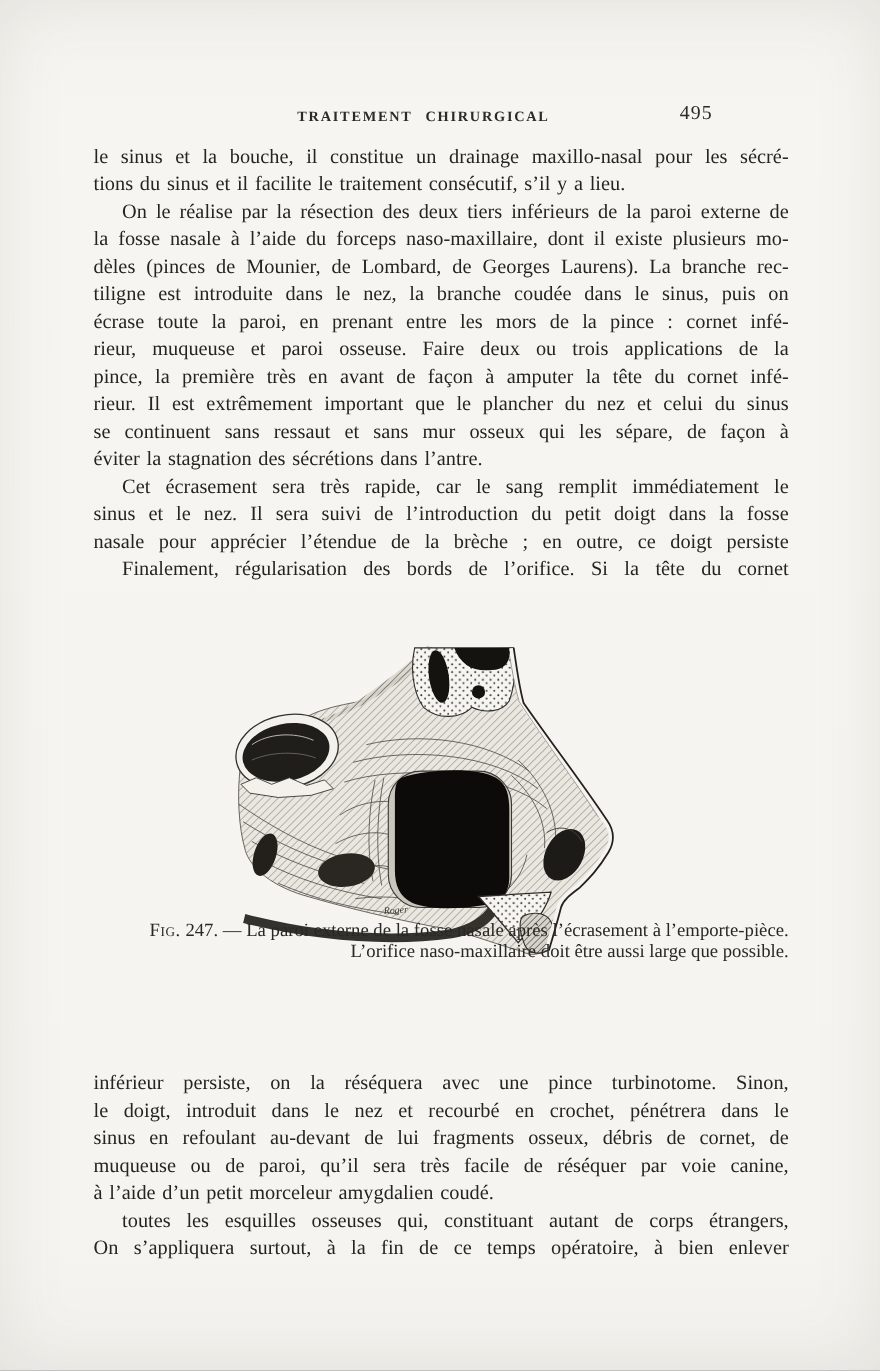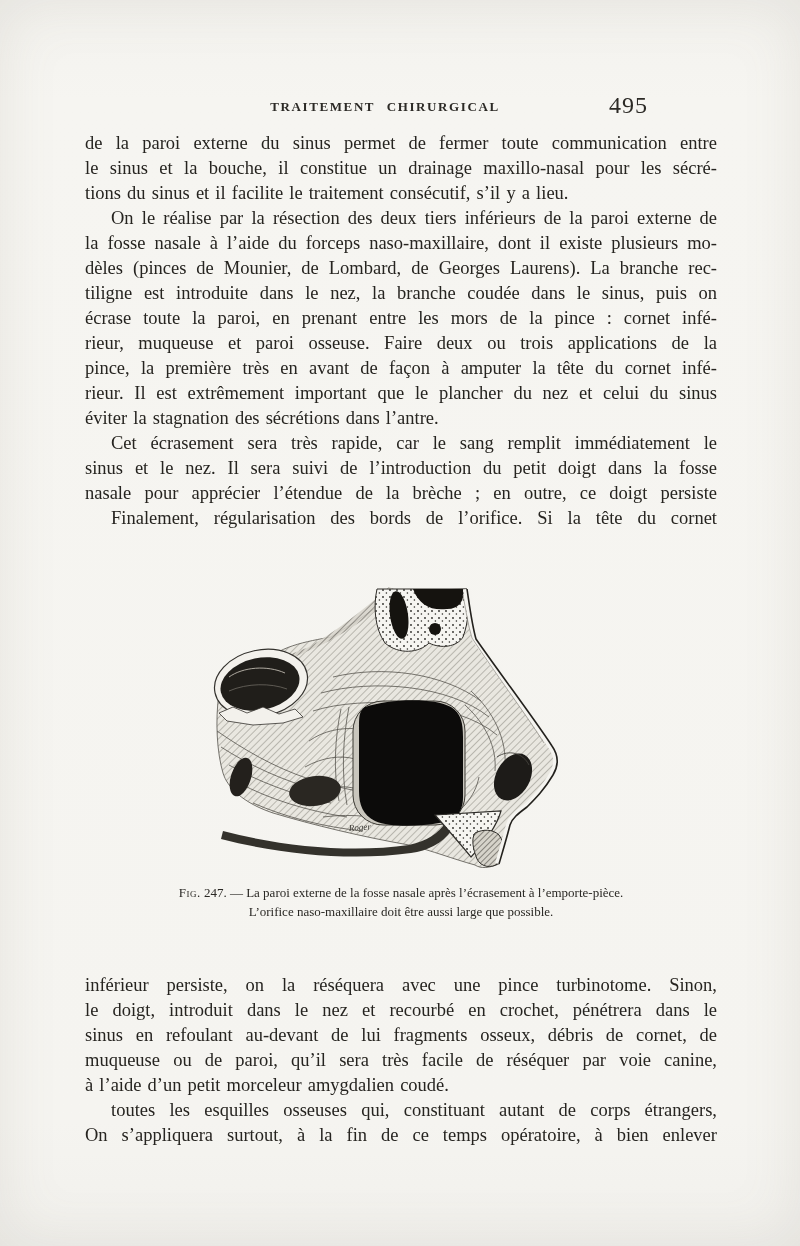--- a/index.html
+++ b/index.html
@@ -19,64 +19,64 @@
     text-align:center;
   }
   .head-title{
     display:inline-block;
     transform:translateX(-16px);
     font-size:13px;font-weight:bold;letter-spacing:1.6px;word-spacing:7px;
     color:#2c2a26;
   }
   .folio{
     position:absolute;top:92px;right:152px;
-    font-size:24px;color:#2c2a26;letter-spacing:1px;
+    font-size:18px;color:#2c2a26;letter-spacing:1px;
   }
   .textblock{
     position:absolute;left:85px;width:632px;
     font-size:18.5px;line-height:25px;
     word-spacing:1.5px;
   }
   #body-upper{top:131px;}
   #body-lower{top:951px;margin-top:22px;}
   .para .line{white-space:normal;}
   .para .jline{text-align:justify;text-align-last:justify;}
   .para.indent .line:first-child{text-indent:26px;}
   .figure-wrap{position:absolute;top:581px;left:213px;width:360px;height:296px;}
   .caption{
-    position:absolute;top:883px;left:85px;width:632px;
-    font-size:13px;line-height:19px;text-align:center;color:#2a2824;
+    position:absolute;top:836px;left:85px;width:632px;
+    font-size:17px;line-height:19px;text-align:right;color:#2a2824;
   }
   .sc{font-variant:small-caps;letter-spacing:.5px;}
 </style>
 </head>
 <body>
 
 <div class="page">
 
   <div class="running-head">
     <span class="head-title">TRAITEMENT CHIRURGICAL</span>
   </div>
   <div class="folio">495</div>
 
   <div class="textblock" id="body-upper">
     <div class="para">
-        <div class="line jline">de la paroi externe du sinus permet de fermer toute communication entre</div>
         <div class="line jline">le sinus et la bouche, il constitue un drainage maxillo-nasal pour les sécré-</div>
         <div class="line">tions du sinus et il facilite le traitement consécutif, s’il y a lieu.</div>
       </div>
     <div class="para indent">
         <div class="line jline">On le réalise par la résection des deux tiers inférieurs de la paroi externe de</div>
         <div class="line jline">la fosse nasale à l’aide du forceps naso-maxillaire, dont il existe plusieurs mo-</div>
         <div class="line jline">dèles (pinces de Mounier, de Lombard, de Georges Laurens). La branche rec-</div>
         <div class="line jline">tiligne est introduite dans le nez, la branche coudée dans le sinus, puis on</div>
         <div class="line jline">écrase toute la paroi, en prenant entre les mors de la pince : cornet infé-</div>
         <div class="line jline">rieur, muqueuse et paroi osseuse. Faire deux ou trois applications de la</div>
         <div class="line jline">pince, la première très en avant de façon à amputer la tête du cornet infé-</div>
         <div class="line jline">rieur. Il est extrêmement important que le plancher du nez et celui du sinus</div>
+        <div class="line jline">se continuent sans ressaut et sans mur osseux qui les sépare, de façon à</div>
         <div class="line">éviter la stagnation des sécrétions dans l’antre.</div>
       </div>
     <div class="para indent">
         <div class="line jline">Cet écrasement sera très rapide, car le sang remplit immédiatement le</div>
         <div class="line jline">sinus et le nez. Il sera suivi de l’introduction du petit doigt dans la fosse</div>
         <div class="line jline">nasale pour apprécier l’étendue de la brèche ; en outre, ce doigt persiste</div>
       </div>
     <div class="para indent">
         <div class="line jline">Finalement, régularisation des bords de l’orifice. Si la tête du cornet</div>
       </div>

